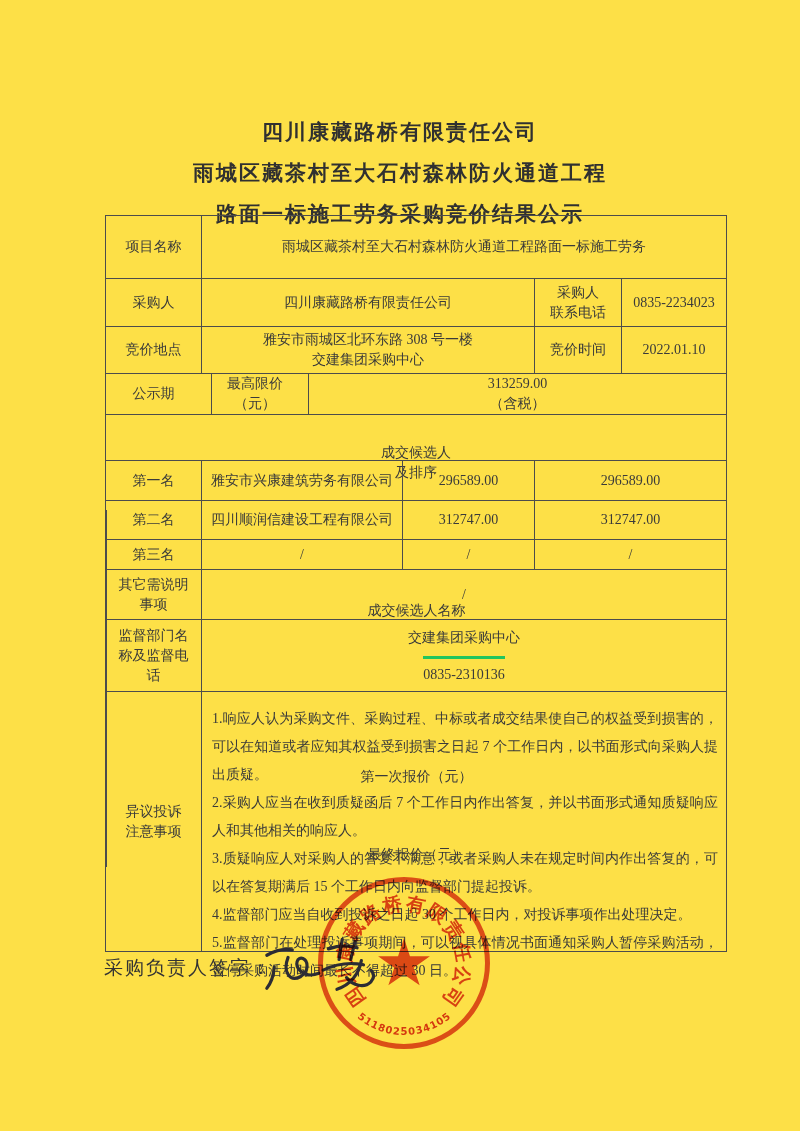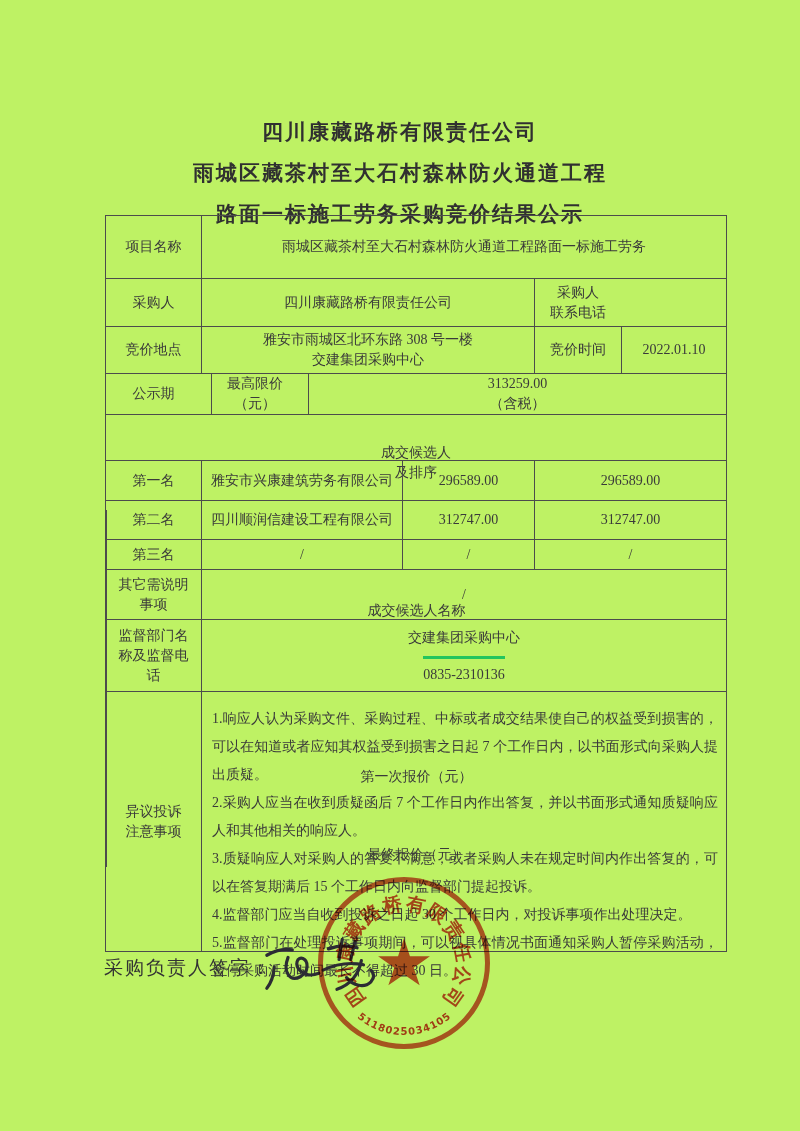--- a/index.html
+++ b/index.html
@@ -1,18 +1,18 @@
 <!DOCTYPE html>
 <html><head>
 <meta charset="utf-8">
 <style>
   html,body{margin:0;padding:0;background:#e9e9e9;}
   .page{
     position:relative;width:800px;height:1131px;margin:0 auto;
-    background:#bef264;overflow:hidden;
+    background:#fde047;overflow:hidden;
     font-family:"Liberation Serif","DejaVu Serif",serif;
     color:#3a3a3a;
   }
   
   .titles{
     position:absolute;top:112px;left:0;width:100%;
     text-align:center;font-weight:bold;font-size:21px;
     letter-spacing:2px;line-height:41px;color:#303030;
   }
   
@@ -100,20 +100,21 @@
       <div class="cell c-wide">雨城区藏茶村至大石村森林防火通道工程路面一标施工劳务</div>
     </div>
 
     <div class="row h48">
       <div class="cell c-label">采购人</div>
       <div class="cell c-b-val">四川康藏路桥有限责任公司</div>
       <div class="cell c-b-lab">
         <span>采购人</span>
         <span>联系电话</span>
       </div>
+      <div class="cell c-b-val2">0835-2234023</div>
     </div>
 
     <div class="row h47">
       <div class="cell c-label">竞价地点</div>
       <div class="cell c-b-val">
         <span>雅安市雨城区北环东路 308 号一楼</span>
         <span>交建集团采购中心</span>
       </div>
       <div class="cell c-b-lab">竞价时间</div>
       <div class="cell c-b-val2">2022.01.10</div>

